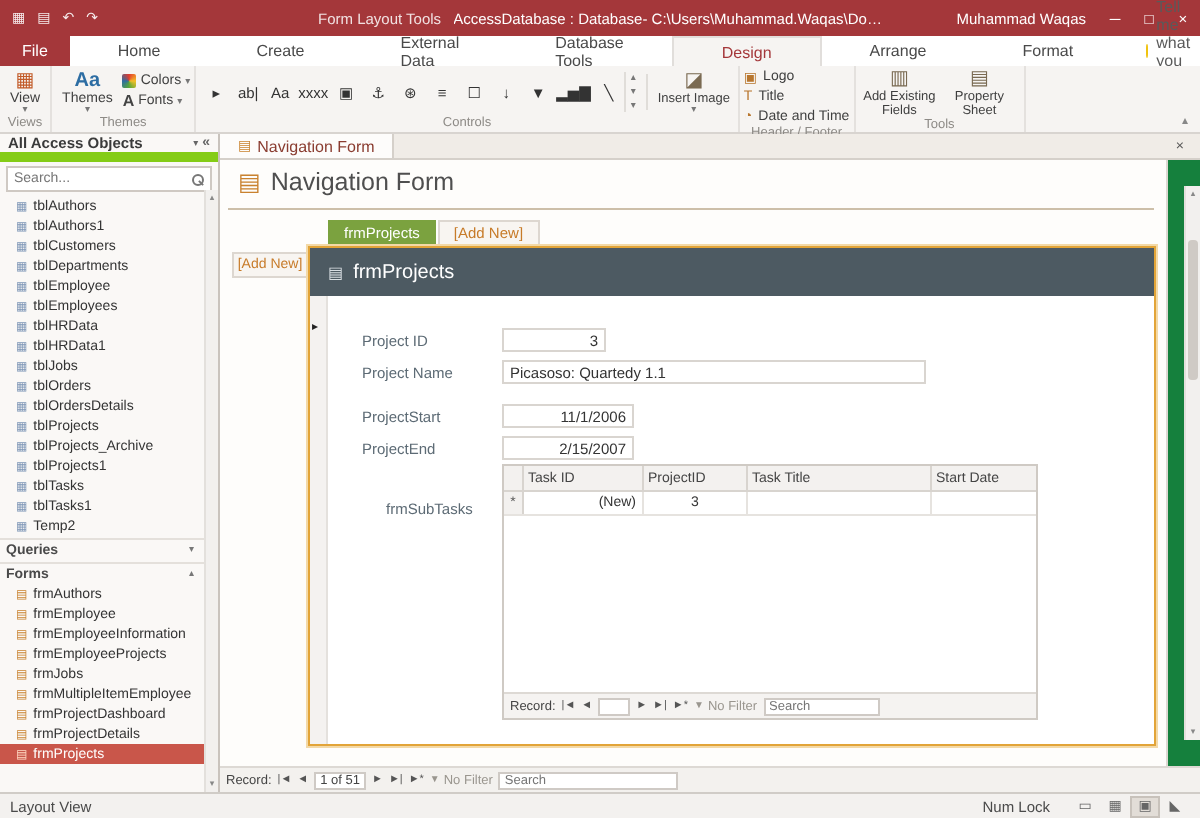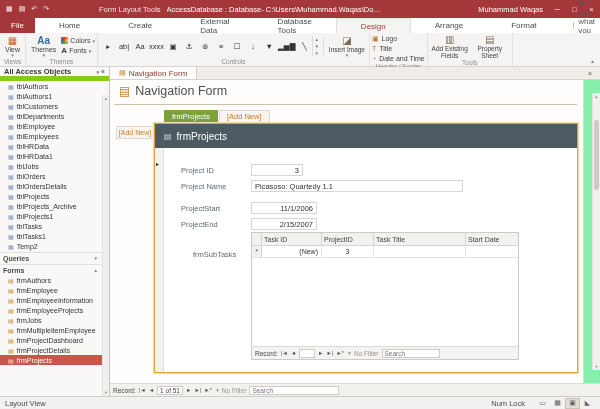--- a/index.html
+++ b/index.html
@@ -2,21 +2,21 @@
 <html><head>
 <meta charset="utf-8">
 <style>
 *{margin:0;padding:0;box-sizing:border-box}
 html,body{width:600px;height:409px}
 body{font-family:"Liberation Sans","DejaVu Sans",sans-serif;position:relative;overflow:hidden;background:#fff;color:#333;font-size:8px}
 
 
 .titlebar{position:absolute;left:0;top:0;right:0;height:18px;background:#A4373A;color:#fff;display:flex;align-items:center;gap:6px;padding-left:6px;font-size:7.5px}
 .t-ic{font-size:7px;opacity:.9}
-.t-context{margin-left:44px;opacity:.85;white-space:nowrap}
+.t-context{margin-left:104px;opacity:.85;white-space:nowrap}
 .t-title{white-space:nowrap;overflow:hidden;text-overflow:ellipsis;max-width:218px}
 .t-user{margin-left:auto;white-space:nowrap}
 .winbtns{display:flex;height:100%}
 .winbtn{width:17px;height:100%;display:flex;align-items:center;justify-content:center;font-size:7.5px}
 
 
 .ribbontabs{position:absolute;top:18px;left:0;right:0;height:15px;background:#fff;display:flex;align-items:stretch;font-size:8px}
 .rtabs{display:flex}
 .rtab{padding:0 24px;display:flex;align-items:center;color:#4a4a4a}
 .rtab:first-child{background:#A4373A;color:#fff;padding:0 11px}
@@ -69,21 +69,21 @@
 .tbl .oic{color:#7e96b7}
 .frm .oic{color:#c9822f}
 .np-item.active{background:#c9564a;color:#fff}
 .np-item.active .oic{color:#ffd9c4}
 .np-group{height:11px;display:flex;align-items:center;justify-content:space-between;padding:0 5px 0 3px;font-size:7px;font-weight:bold;color:#4a4a4a;border-top:1px solid #e4e0db;margin-top:1px}
 .gdd{font-size:5px;color:#777;font-weight:normal}
 .np-scroll{position:absolute;right:0;top:28px;bottom:0;width:7px;background:#f2f0ee;border-left:1px solid #e3e0dc;display:flex;flex-direction:column;justify-content:space-between;align-items:center;font-size:4.5px;color:#888;padding:1px 0;z-index:2}
 .np-thumb{position:absolute;right:1px;top:58%;width:4px;height:28%;background:#cfcac5;border-radius:2px}
 
 
-.doc{flex:1;display:flex;flex-direction:column;background:#86efac;position:relative;min-width:0}
+.doc{flex:1;display:flex;flex-direction:column;background:#15803d;position:relative;min-width:0}
 .doctabs{height:13px;background:#f0ece7;border-bottom:1px solid #d5d0ca;display:flex;align-items:stretch;flex:none}
 .doctab{background:#fdfcfb;border-right:1px solid #d5d0ca;display:flex;align-items:center;gap:3px;padding:0 9px;font-size:8px;color:#8a3c30}
 .doctab .oic{color:#c9822f;font-size:7px}
 .doctab-x{margin-left:auto;display:flex;align-items:center;padding:0 8px;color:#555;font-size:7px}
 .docbody{flex:1;position:relative;overflow:hidden}
 .formsheet{position:absolute;left:0;top:0;bottom:0;width:474px;background:#fefdfb;border-right:1px solid #ddd8d2}
 .fs-head{position:absolute;left:9px;top:4px;display:flex;align-items:center;gap:5px}
 .fs-head .oic{color:#c9822f;font-size:12px}
 .fs-title{font-size:12.5px;color:#4f4f4f}
 .fs-divider{position:absolute;left:4px;right:6px;top:24px;border-top:1px solid #cdbfa9}
@@ -315,20 +315,24 @@
 </div>
 
 <div class="main">
 
   <div class="navpane">
     <div class="np-header">
       <span>All Access Objects</span>
       <span class="np-dd">▾</span>
       <span class="np-shutter">«</span>
     </div>
+    <div class="np-search">
+      <input placeholder="Search..." style="">
+      <span class="mag"></span>
+    </div>
     <div class="np-list">
       <div>
           <div class="np-item tbl">
           <span class="oic">▦</span>
           <span>tblAuthors</span>
         </div>
           <div class="np-item tbl">
           <span class="oic">▦</span>
           <span>tblAuthors1</span>
         </div>

